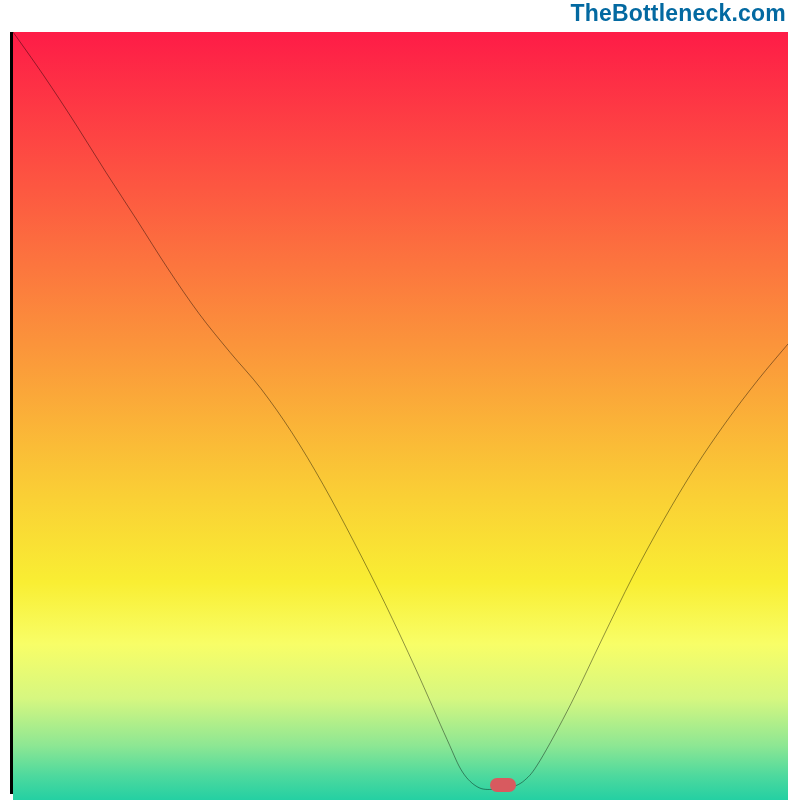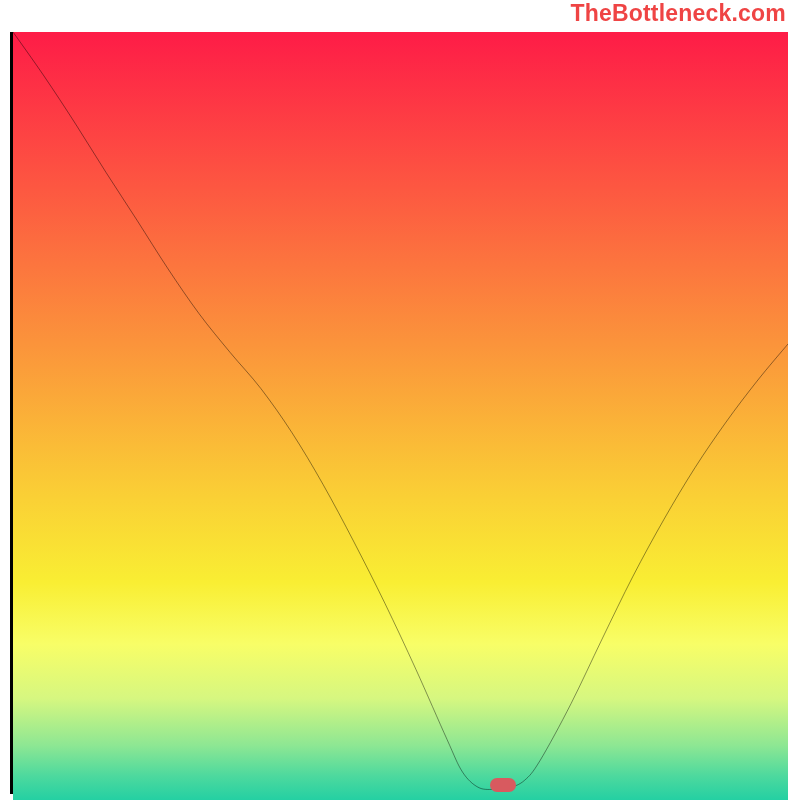--- a/index.html
+++ b/index.html
@@ -15,21 +15,21 @@
     position: relative;
     width: 800px;
     height: 800px;
   }
   .watermark {
     position: absolute;
     top: 0;
     right: 14px;
     font-size: 23px;
     font-weight: 600;
-    color: #ef4444;
+    color: #0369a1;
     letter-spacing: 0.2px;
   }
   .plot-frame {
     position: absolute;
     left: 10px;
     top: 32px;
     width: 778px;
     height: 762px;
     border-left: 3.4px solid #000;
     border-bottom: 3.4px solid #000;

